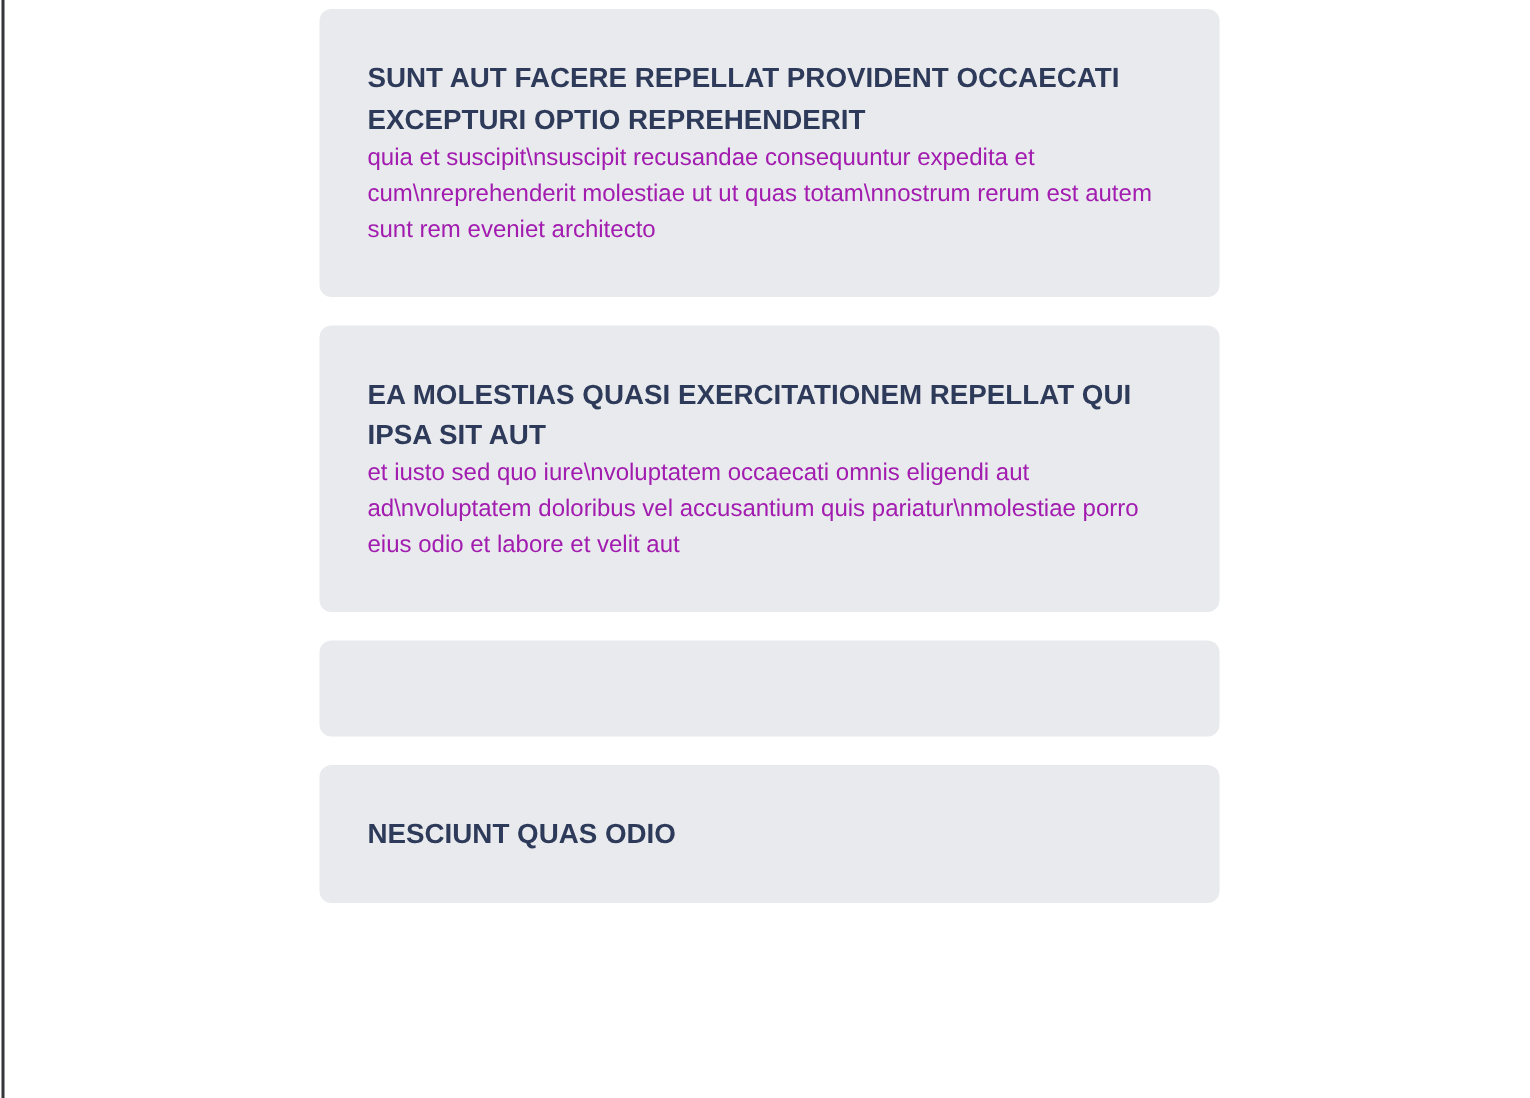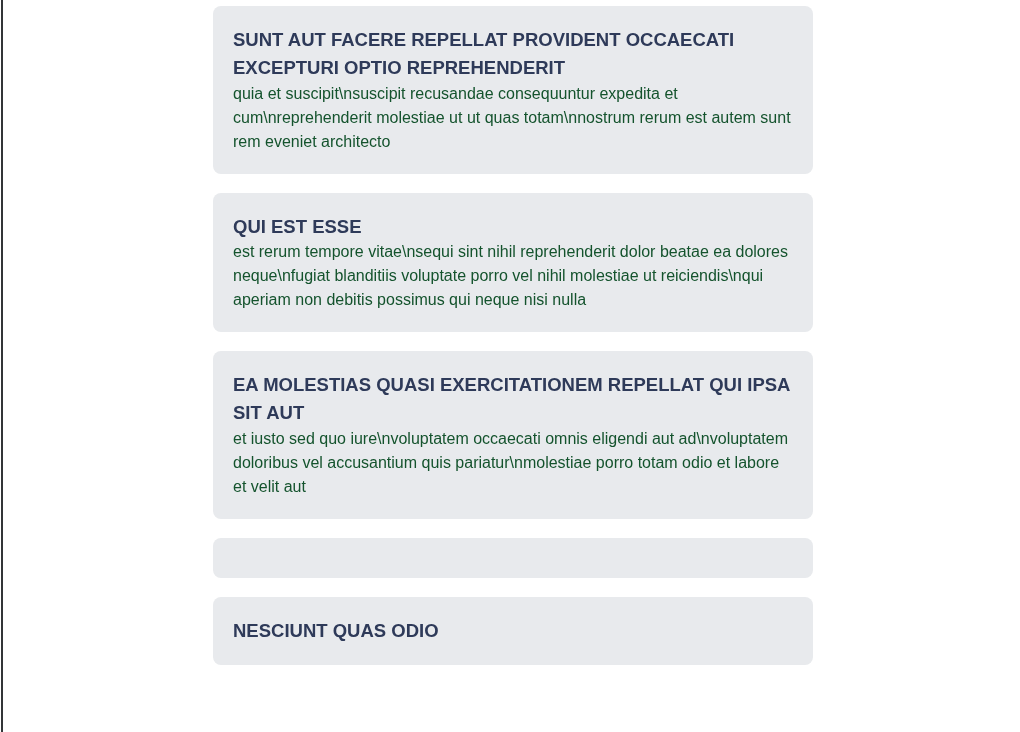--- a/index.html
+++ b/index.html
@@ -26,59 +26,55 @@
     position: absolute;
     left: 213px;
     top: 6px;
     width: 600px;
   }
   .post-card {
     box-sizing: border-box;
     width: 600px;
     background: #e8eaed;
     border-radius: 8px;
-    padding: 20px;
+    padding: 32px;
     margin-bottom: 19px;
   }
   .post-title {
     margin: 0;
     font-size: 18.5px;
     font-weight: 700;
     line-height: 1.5;
     color: #2e3a59;
     text-transform: uppercase;
   }
   .post-body {
     margin: 0;
     font-size: 16px;
     font-weight: 400;
     line-height: 1.5;
-    color: #14532d;
+    color: #a21caf;
   }
 </style>
 </head>
 <body>
 
 <div class="window-left-border"></div>
 
 <div class="posts-list">
 
   <div class="post-card">
     <h3 class="post-title">SUNT AUT FACERE REPELLAT PROVIDENT OCCAECATI EXCEPTURI OPTIO REPREHENDERIT</h3>
     <p class="post-body">quia et suscipit\nsuscipit recusandae consequuntur expedita et cum\nreprehenderit molestiae ut ut quas totam\nnostrum rerum est autem sunt rem eveniet architecto</p>
   </div>
 
-  <div class="post-card">
-    <h3 class="post-title">QUI EST ESSE</h3>
-    <p class="post-body">est rerum tempore vitae\nsequi sint nihil reprehenderit dolor beatae ea dolores neque\nfugiat blanditiis voluptate porro vel nihil molestiae ut reiciendis\nqui aperiam non debitis possimus qui neque nisi nulla</p>
-  </div>
 
   <div class="post-card">
     <h3 class="post-title">EA MOLESTIAS QUASI EXERCITATIONEM REPELLAT QUI IPSA SIT AUT</h3>
-    <p class="post-body">et iusto sed quo iure\nvoluptatem occaecati omnis eligendi aut ad\nvoluptatem doloribus vel accusantium quis pariatur\nmolestiae porro totam odio et labore et velit aut</p>
+    <p class="post-body">et iusto sed quo iure\nvoluptatem occaecati omnis eligendi aut ad\nvoluptatem doloribus vel accusantium quis pariatur\nmolestiae porro eius odio et labore et velit aut</p>
   </div>
 
   <div class="post-card">
   </div>
 
   <div class="post-card">
     <h3 class="post-title">NESCIUNT QUAS ODIO</h3>
     <p class="post-body"></p>
   </div>
 

